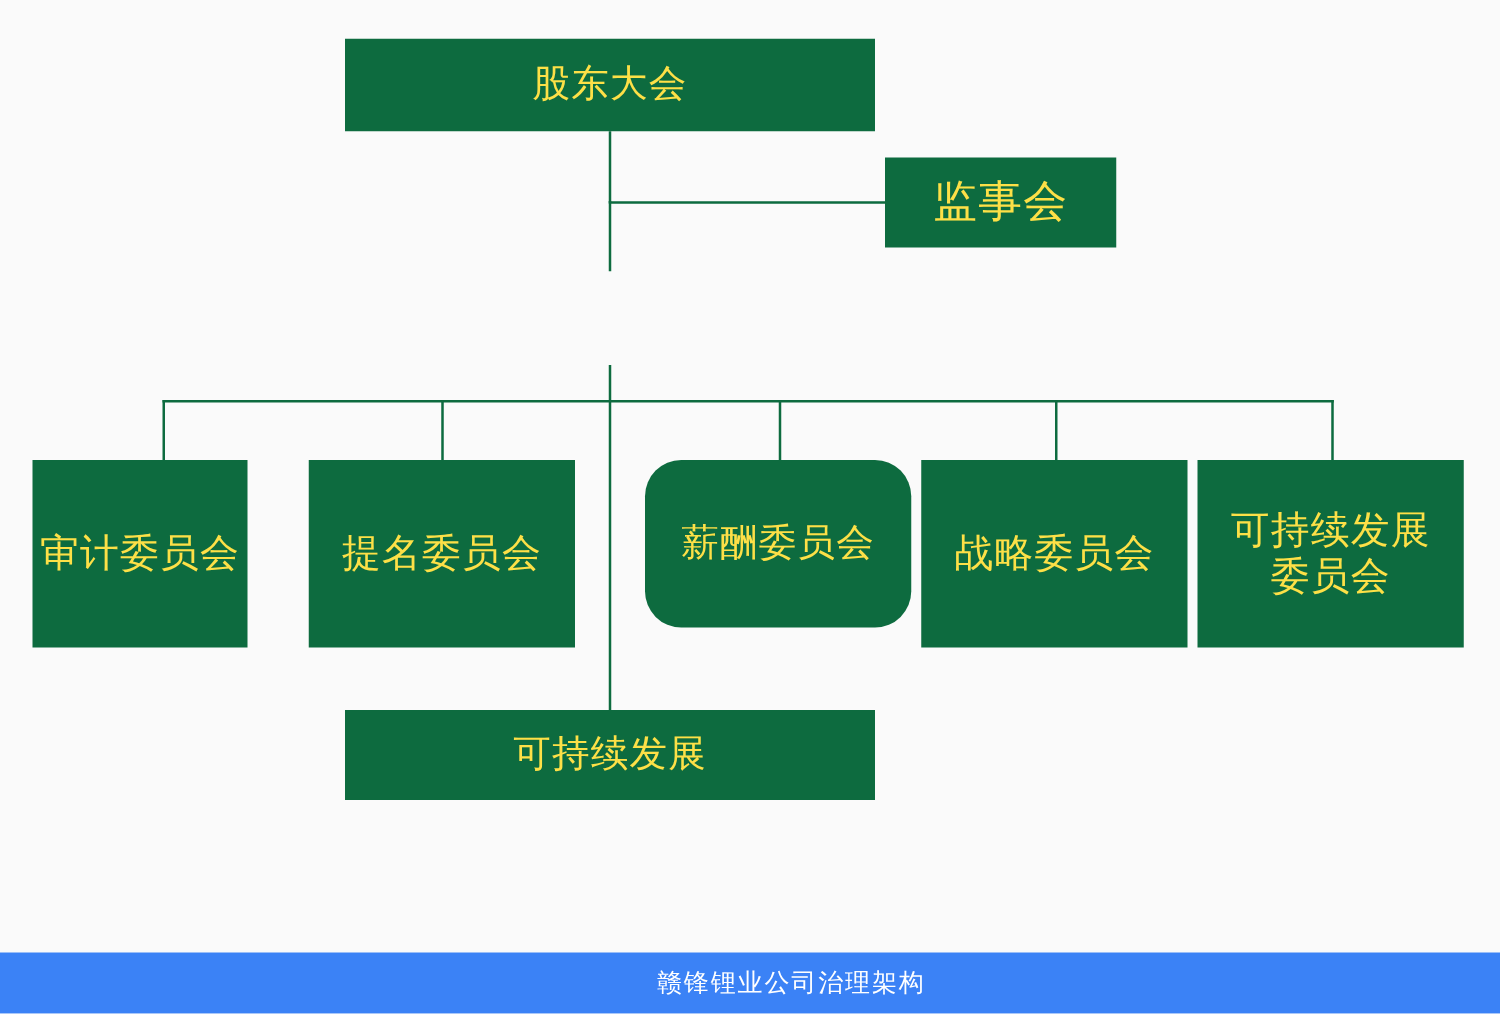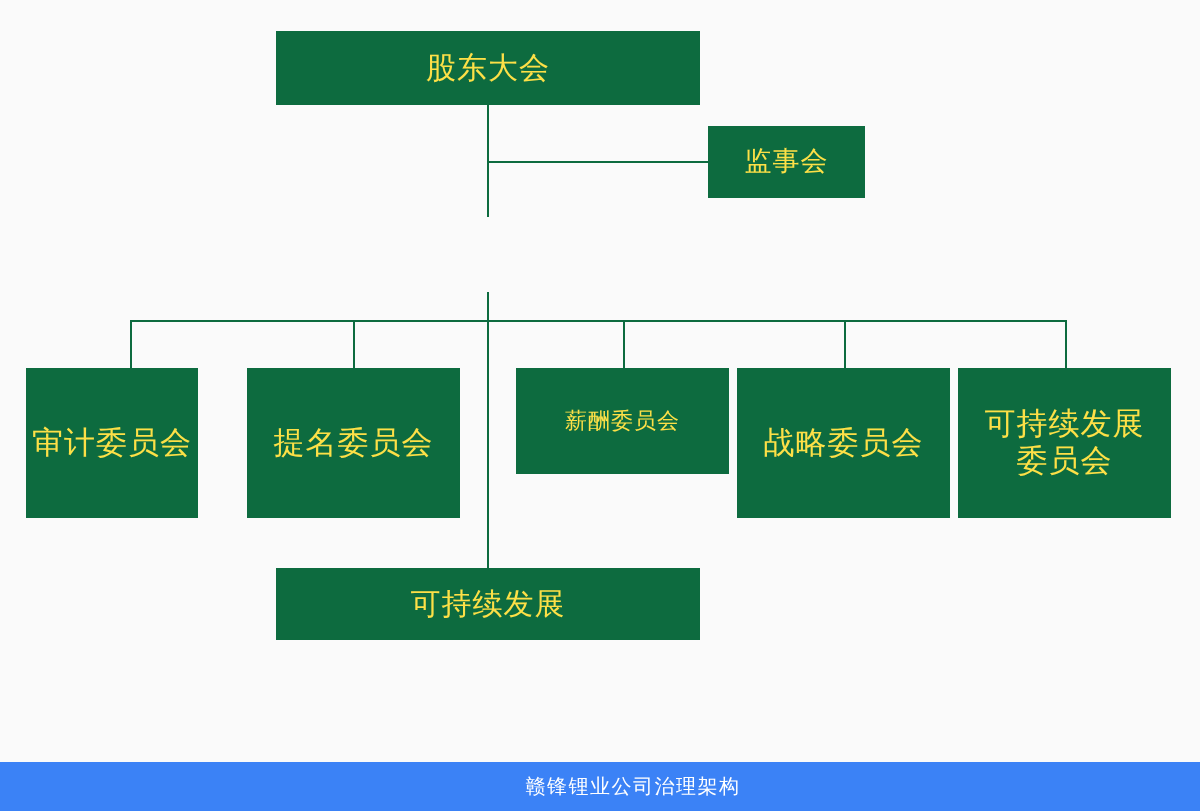--- a/index.html
+++ b/index.html
@@ -74,28 +74,28 @@
   <div class="conn conn-h" style="left:130px; top:320px; width:937px;"></div>
 
   <div class="conn conn-v" style="left:130px; top:320px; height:48px;"></div>
   <div class="conn conn-v" style="left:353px; top:320px; height:48px;"></div>
   <div class="conn conn-v" style="left:623px; top:320px; height:48px;"></div>
   <div class="conn conn-v" style="left:844px; top:320px; height:48px;"></div>
   <div class="conn conn-v" style="left:1065px; top:320px; height:48px;"></div>
 
   <div class="node" style="left:276px; top:31px; width:424px; height:74px; font-size:30px;">股东大会</div>
 
-  <div class="node" style="left:708px; top:126px; width:157px; height:72px; font-size:27px;">监事会</div>
+  <div class="node" style="left:708px; top:126px; width:185px; height:72px; font-size:35px;">监事会</div>
 
 
   <div class="node" style="left:26px; top:368px; width:172px; height:150px; font-size:31px;">审计委员会</div>
 
   <div class="node" style="left:247px; top:368px; width:213px; height:150px; font-size:31px;">提名委员会</div>
 
-  <div class="node" style="left:516px; top:368px; width:213px; height:106px; font-size:22px;">薪酬委员会</div>
+  <div class="node" style="left:516px; top:368px; width:213px; height:134px; font-size:30px;border-radius:29px;">薪酬委员会</div>
 
   <div class="node" style="left:737px; top:368px; width:213px; height:150px; font-size:31px;">战略委员会</div>
 
   <div class="node" style="left:958px; top:368px; width:213px; height:150px; font-size:31px;">可持续发展
 委员会</div>
 
   <div class="node" style="left:276px; top:568px; width:424px; height:72px; font-size:30px;">可持续发展</div>
 
   <div id="caption-bar" style="top:762px; height:49px; font-size:20px;">
     <span>赣锋锂业公司治理架构</span>

